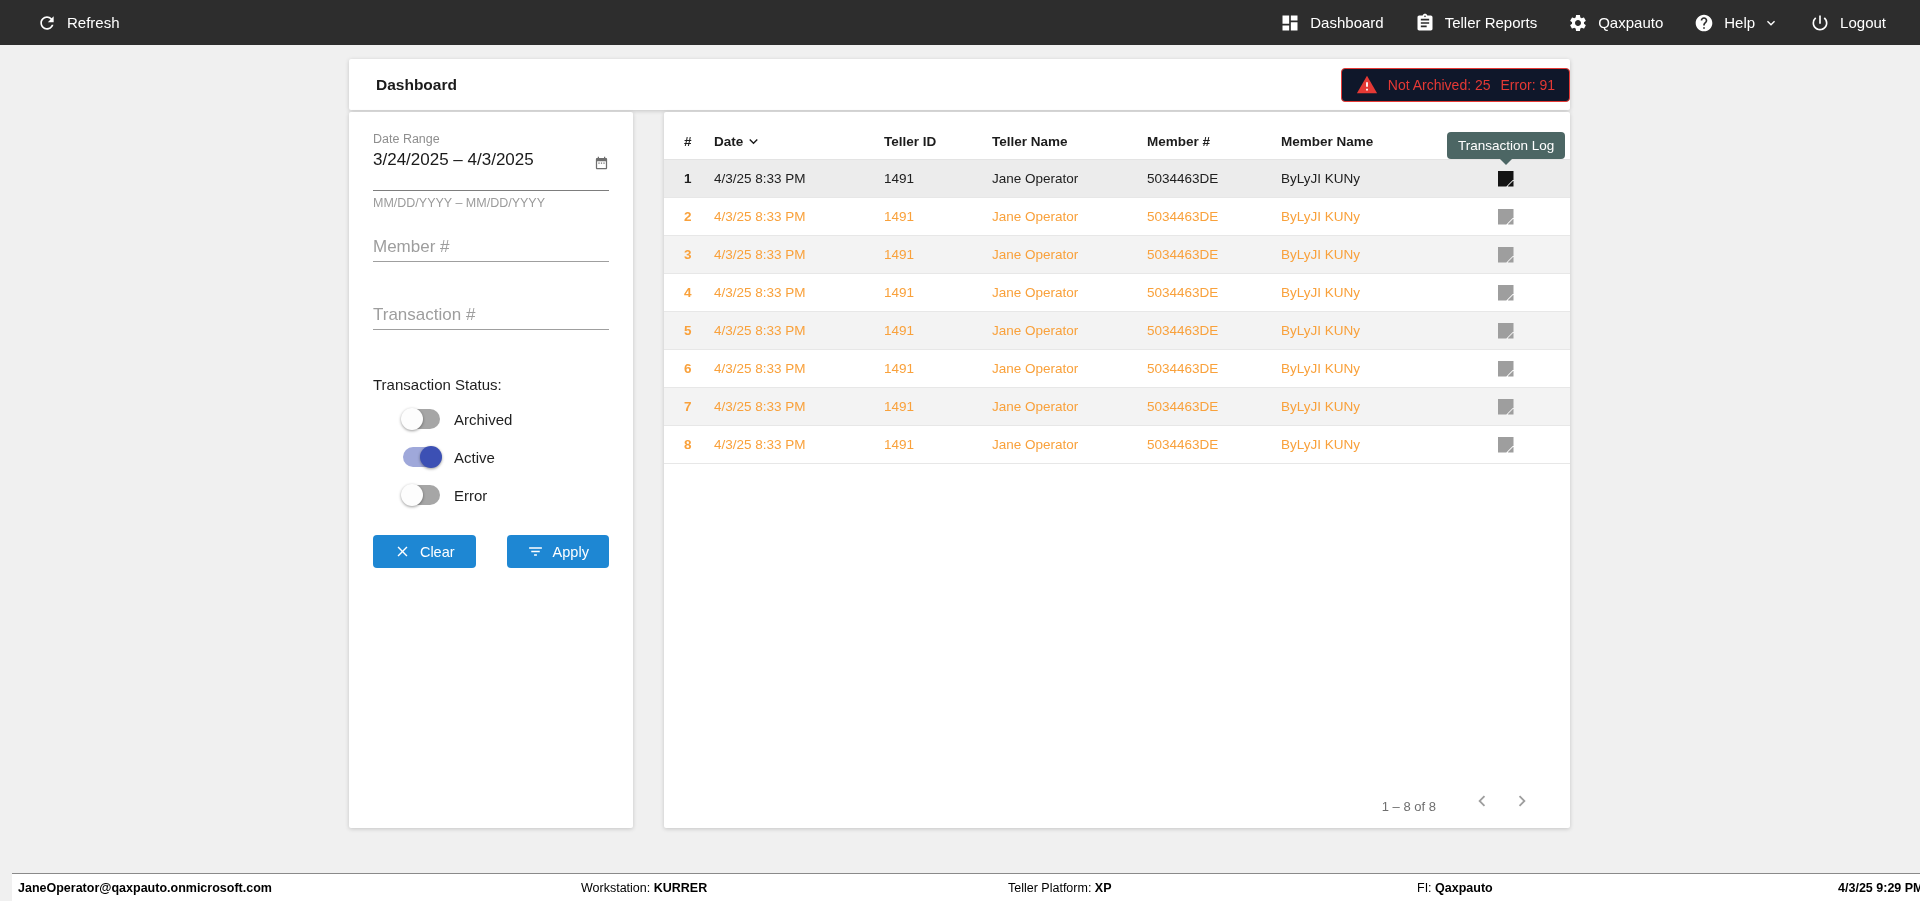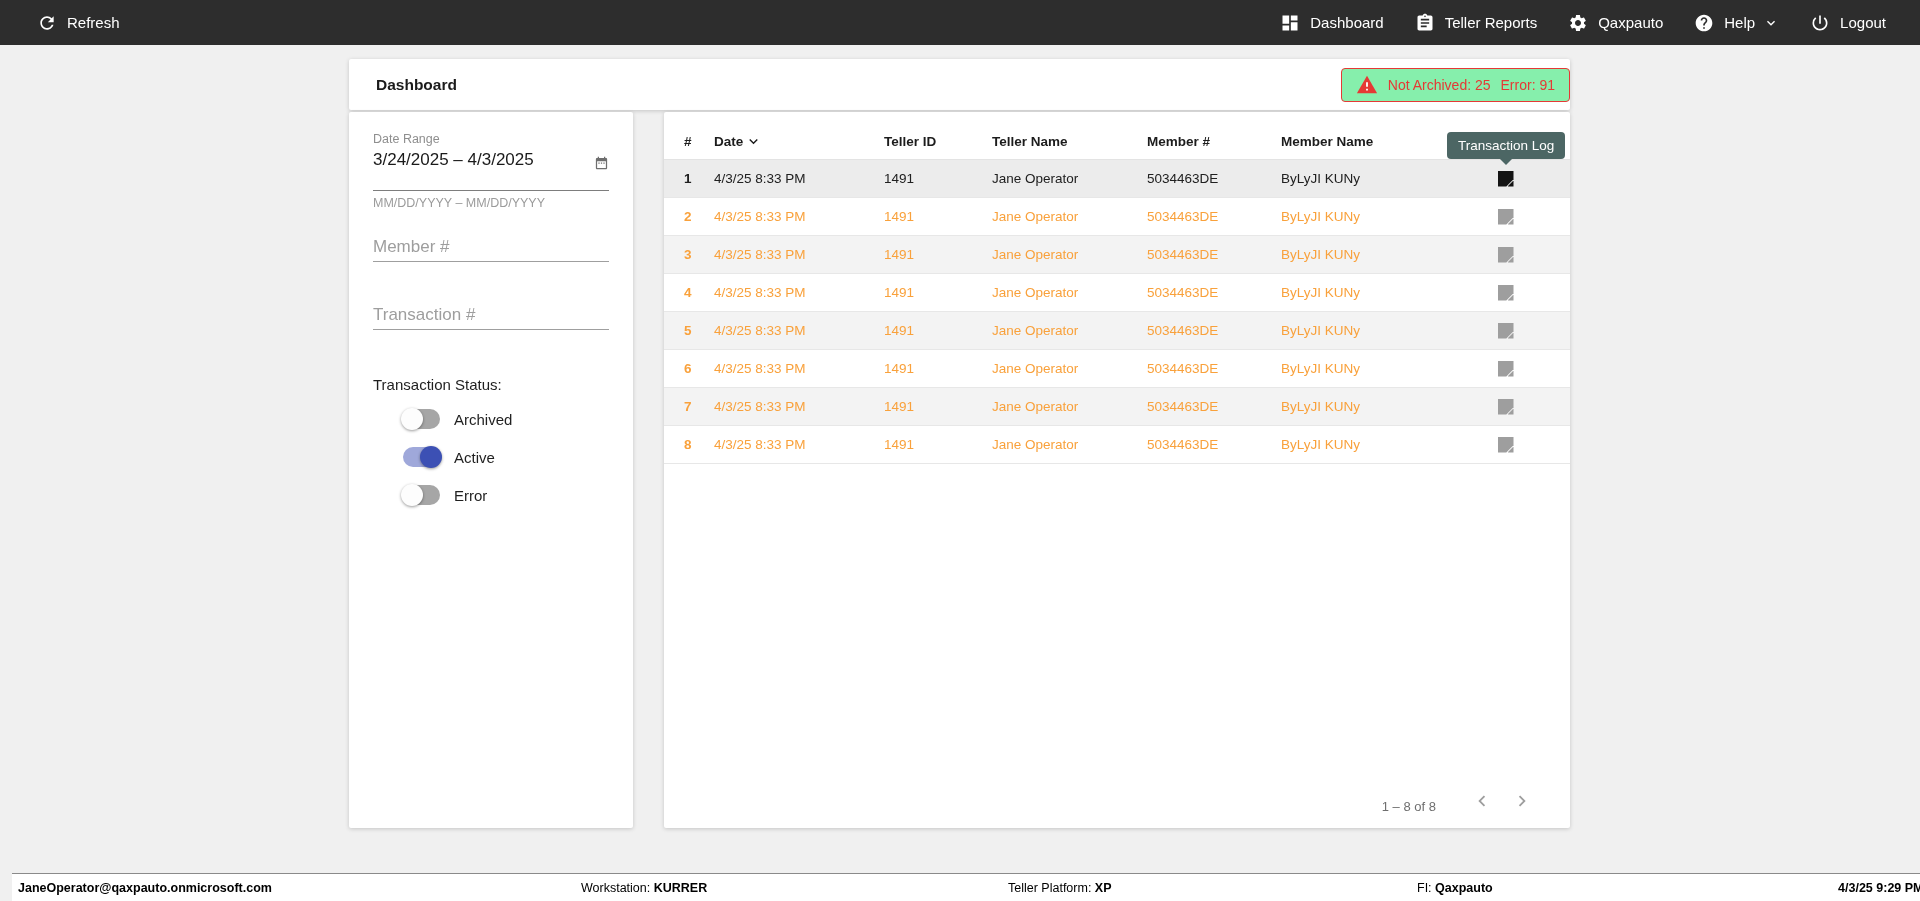--- a/index.html
+++ b/index.html
@@ -41,21 +41,21 @@
   .content{position:absolute;top:45px;left:0;width:1920px;height:828px;}
 
   .card{background:#fff;box-shadow:0 1px 4px rgba(0,0,0,.18);border-radius:2px;position:absolute;}
 
   
   .titlebar{left:349px;top:14px;width:1221px;height:51px;display:flex;align-items:center;padding-left:27px;}
   .page-title{font-size:15.5px;font-weight:bold;color:#1b1b1b;}
   .alert-badge{
     margin-left:auto;margin-right:0;
     height:34px;display:flex;align-items:center;gap:10px;
-    border:1px solid var(--alert-red);border-radius:4px;background:#86efac;
+    border:1px solid var(--alert-red);border-radius:4px;background:#0f172a;
     padding:0 14px;color:var(--alert-red);font-size:14px;white-space:nowrap;
   }
   .alert-badge .warn{width:22px;height:22px;}
   .alert-part span{display:inline;}
 
   
   .filter-card{left:349px;top:67px;width:284px;height:716px;}
   .panel-inner{padding:20px 24px 0;}
   .field-label{font-size:12.5px;color:#8e8e8e;}
   .date-row{display:flex;align-items:flex-end;border-bottom:1px solid #7d7d7d;padding-bottom:18px;margin-top:2px;}
@@ -244,20 +244,34 @@
           </span>
         <span class="toggle-label">Active</span>
       </div>
       <div class="toggle-row">
         <span class="switch">
             <span class="thumb"></span>
           </span>
         <span class="toggle-label">Error</span>
       </div>
 
+      <div class="btn-row">
+        <button class="btn">
+          <svg class="bicon" viewBox="0 0 24 24" fill="#fff">
+              <path d="M19 6.41L17.59 5 12 10.59 6.41 5 5 6.41 10.59 12 5 17.59 6.41 19 12 13.41 17.59 19 19 17.59 13.41 12z"></path>
+            </svg>
+          <span>Clear</span>
+        </button>
+        <button class="btn">
+          <svg class="bicon" viewBox="0 0 24 24" fill="#fff">
+              <path d="M10 18h4v-2h-4v2zM3 6v2h18V6H3zm3 7h12v-2H6v2z"></path>
+            </svg>
+          <span>Apply</span>
+        </button>
+      </div>
     </div>
   </div>
 
   <div class="card main-card">
     <div class="thead">
       <div class="cell c-num">#</div>
       <div class="cell c-date">
         <span class="hdr-date">
           <span>Date</span>
           <svg class="sort-icon" viewBox="0 0 24 24" fill="currentColor">

